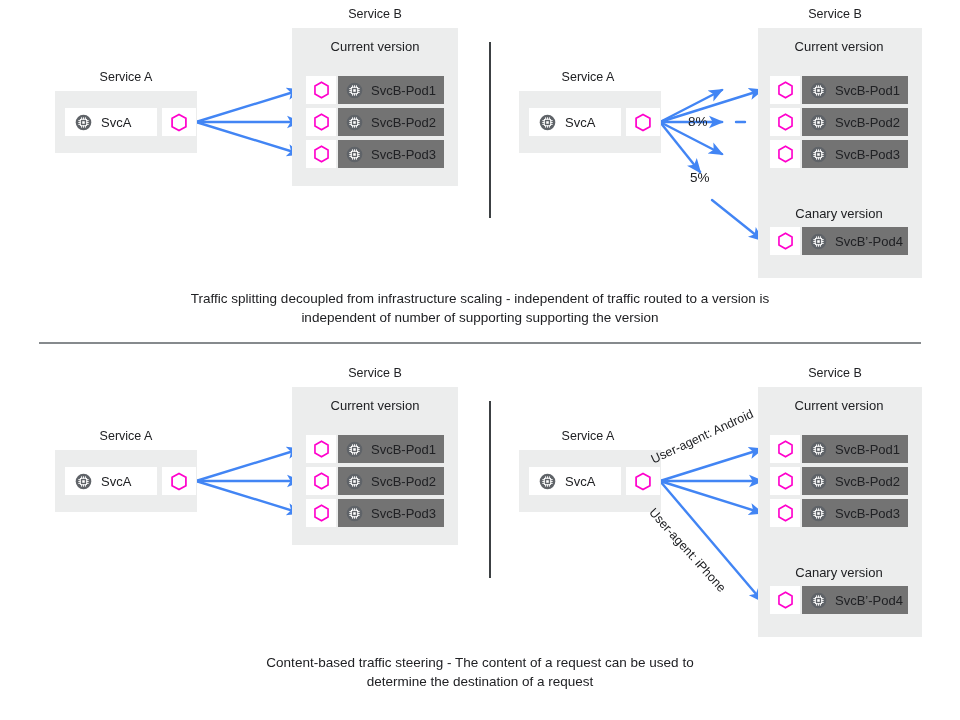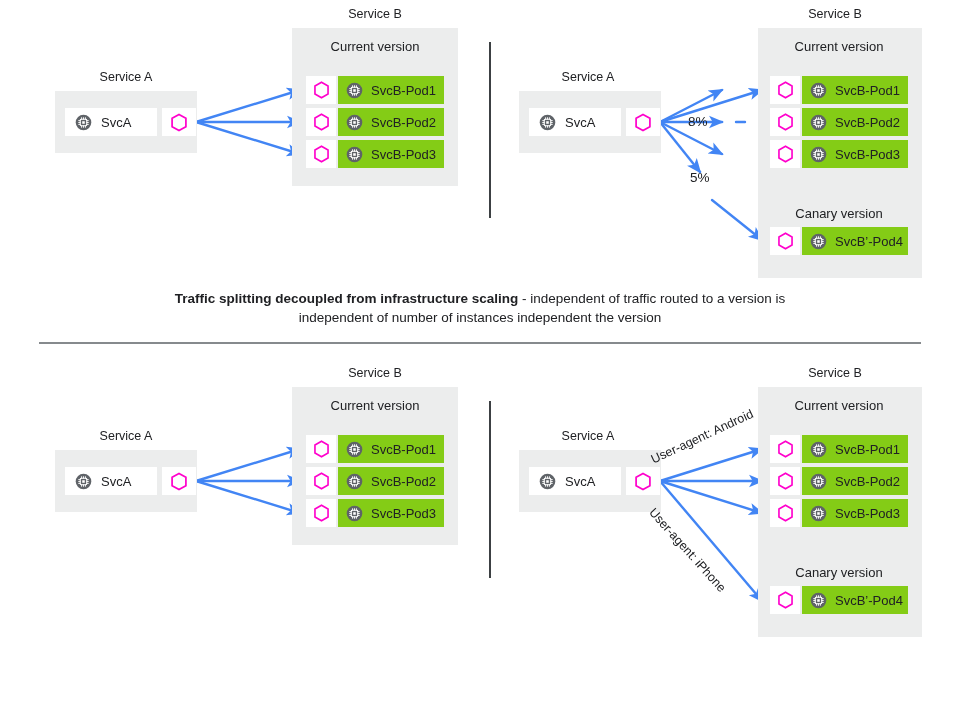--- a/index.html
+++ b/index.html
@@ -36,21 +36,21 @@
     background:#ffffff;display:flex;align-items:center;justify-content:center;
     box-sizing:border-box;
   }
 
   
   .pod-hexcell{
     background:#ffffff;display:flex;align-items:center;justify-content:center;
     box-sizing:border-box;
   }
   .pod-namecell{
-    background:#84cc16;display:flex;align-items:center;gap:8px;
+    background:#737373;display:flex;align-items:center;gap:8px;
     padding:0 8px;box-sizing:border-box;
   }
 
   .chip-icon{display:block;flex:0 0 auto;}
   .hex-icon{display:block;}
 
   
   .arrows{position:absolute;left:0;top:0;width:960px;height:720px;
           pointer-events:none;overflow:visible;}
 
@@ -65,21 +65,21 @@
 
   
   .vdiv{background:#3c4043;width:2px;}
   .hdiv{background:#868a8d;height:2px;}
 
   
   .caption{
     text-align:center;font-size:13.5px;line-height:19px;color:#202124;
     width:100%;
   }
-  .caption b{font-weight:bold;}
+  .caption b{font-weight:normal;}
 </style>
 </head>
 <body>
 
 <div class="canvas">
 
   <svg class="arrows" viewBox="0 0 960 720" xmlns="http://www.w3.org/2000/svg">
     <defs>
       <marker id="ah" markerWidth="7" markerHeight="7" refX="5.4" refY="3" orient="auto" markerUnits="strokeWidth">
         <path d="M0,0.4 L6.2,3 L0,5.6 L1.5,3 Z" fill="#4285f4"></path>
@@ -308,21 +308,21 @@
           <path d="M9.3,16.6 v2.2 M12,16.6 v2.2 M14.7,16.6 v2.2"></path>
         <path d="M5.2,9.3 h2.2 M5.2,12 h2.2 M5.2,14.7 h2.2"></path>
           <path d="M16.6,9.3 h2.2 M16.6,12 h2.2 M16.6,14.7 h2.2"></path>
         </g>
       </svg>
     <span class="card-text">SvcB’-Pod4</span>
     </div>
 
   <div class="abs caption" style="left:0;top:289px;">
     <b>Traffic splitting decoupled from infrastructure scaling</b><span> - independent of traffic routed to a version is</span><br>
-    <span>independent of number of instances independent the version</span>
+    <span>independent of number of supporting supporting the version</span>
   </div>
 
   <div class="abs hdiv" style="left:39px;top:342px;width:882px;"></div>
 
   <div class="abs label-svc" style="left:70px;top:428px;width:112px;">Service A</div>
   <div class="abs panel" style="left:55px;top:450px;width:142px;height:62px;"></div>
   <div class="abs svca-box" style="left:65px;top:467px;width:92px;height:28px;">
     <svg class="chip-icon" width="17" height="17" viewBox="0 0 24 24">
       <circle cx="12" cy="12" r="11" fill="#5f6368"></circle>
         <rect x="7.4" y="7.4" width="9.2" height="9.2" rx="1.3" fill="none" stroke="#ffffff" stroke-width="1.5"></rect>
@@ -511,14 +511,18 @@
       <g stroke="#ffffff" stroke-width="1.3" stroke-linecap="round">
         <path d="M9.3,5.2 v2.2 M12,5.2 v2.2 M14.7,5.2 v2.2"></path>
           <path d="M9.3,16.6 v2.2 M12,16.6 v2.2 M14.7,16.6 v2.2"></path>
         <path d="M5.2,9.3 h2.2 M5.2,12 h2.2 M5.2,14.7 h2.2"></path>
           <path d="M16.6,9.3 h2.2 M16.6,12 h2.2 M16.6,14.7 h2.2"></path>
         </g>
       </svg>
     <span class="card-text">SvcB’-Pod4</span>
     </div>
 
+  <div class="abs caption" style="left:0;top:653px;">
+    <b>Content-based traffic steering</b><span> - The content of a request can be used to</span><br>
+    <span>determine the destination of a request</span>
+  </div>
 
 </div>
 
 </body></html>

